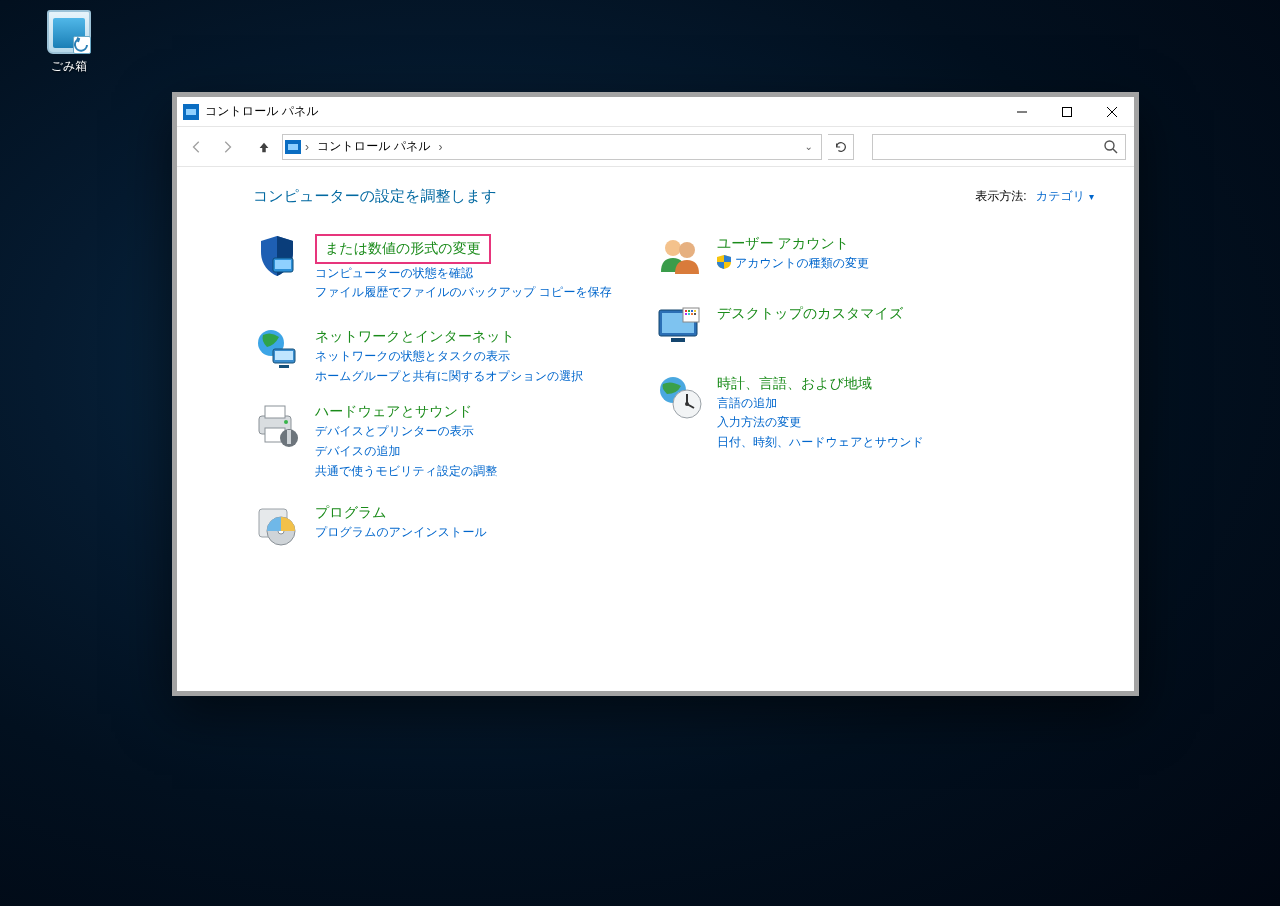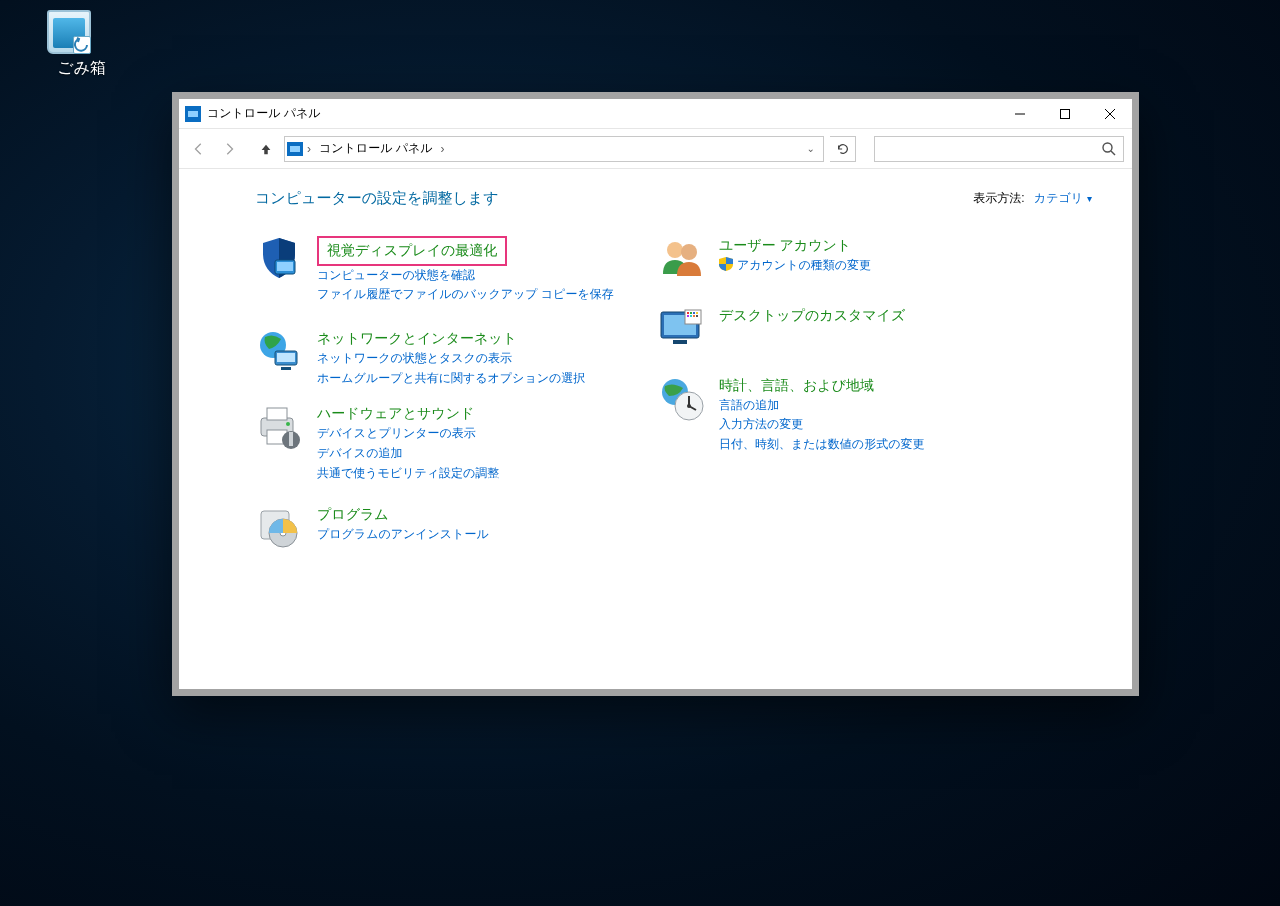--- a/index.html
+++ b/index.html
@@ -12,23 +12,23 @@
       background: radial-gradient(ellipse at 35% 40%, #0a2d4a 0%, #051a2f 35%, #02101f 60%, #010712 100%);
       overflow: hidden;
       position: relative;
     }
     
     .desktop-icon {
       position: absolute;
       left: 32px;
       top: 10px;
       width: 74px;
-      text-align: right;
+      text-align: center;
       color: #fff;
-      font-size: 16px;
+      font-size: 12px;
       cursor: default;
     }
     .desktop-icon .bin {
       width: 44px;
       height: 44px;
       margin: 0 auto 4px;
       background: linear-gradient(#e6f4fb, #b8d9ea);
       border: 2px solid #9cc2d7;
       border-radius: 3px 3px 6px 6px;
       position: relative;
@@ -52,21 +52,21 @@
     .desktop-icon .label { text-shadow: 0 1px 2px rgba(0,0,0,.7); }
 
     
     .window {
       position: absolute;
       left: 172px;
       top: 92px;
       width: 967px;
       height: 604px;
       background: #fff;
-      border: 7px solid #a3a3a3;
+      border: 5px solid #a3a3a3;
       box-shadow: 0 18px 50px rgba(0,0,0,.55);
       display: flex;
       flex-direction: column;
     }
     .titlebar {
       height: 30px;
       background: #fff;
       border-bottom: 1px solid #e6e6e6;
       display: flex;
       align-items: center;
@@ -301,21 +301,21 @@
         <div class="cat">
           <div class="cat-icon">
             <svg viewBox="0 0 48 48">
                 <path d="M24 4 L40 9 V20 C40 32 33 40 24 44 C15 40 8 32 8 20 V9 Z" fill="#1e5fb3"></path>
                 <path d="M24 4 L40 9 V20 C40 32 33 40 24 44 Z" fill="#0a3d7a"></path>
                 <rect x="20" y="26" width="20" height="14" rx="2" fill="#2c8ed6" stroke="#0a4a7a" stroke-width="1"></rect>
                 <rect x="22" y="28" width="16" height="9" fill="#8fd0ff"></rect>
               </svg>
           </div>
           <div class="cat-body">
-            <div class="cat-title highlight">視覚ディスプレイの最適化</div>
+            <div class="cat-title highlight">または数値の形式の変更</div>
             <div class="cat-links">
               <a href="#">コンピューターの状態を確認</a>
               <a href="#">ファイル履歴でファイルのバックアップ コピーを保存</a>
             </div>
           </div>
         </div>
 
         <div class="cat" style="margin-top:22px">
           <div class="cat-icon">
             <svg viewBox="0 0 48 48">
@@ -432,21 +432,21 @@
                 <circle cx="32" cy="32" r="14" fill="#f2f4f5" stroke="#9aa1a7"></circle>
                 <path d="M32 22 V32 L39 36" stroke="#333" stroke-width="2" fill="none"></path>
                 <circle cx="32" cy="32" r="2" fill="#333"></circle>
               </svg>
           </div>
           <div class="cat-body">
             <div class="cat-title">時計、言語、および地域</div>
             <div class="cat-links">
               <a href="#">言語の追加</a>
               <a href="#">入力方法の変更</a>
-              <a href="#">日付、時刻、または数値の形式の変更</a>
+              <a href="#">日付、時刻、ハードウェアとサウンド</a>
             </div>
           </div>
         </div>
 
       </div>
 
     </div>
   </div>
 </div>
 

